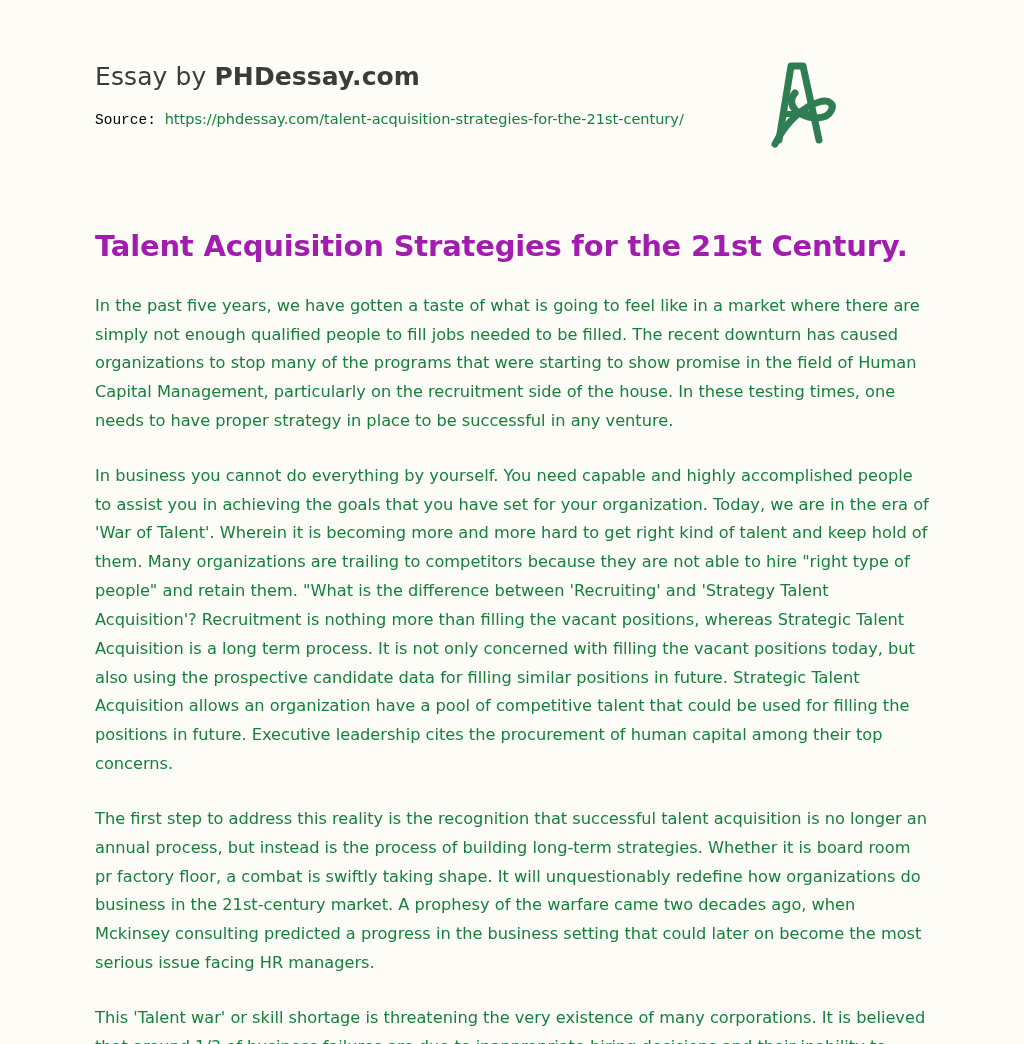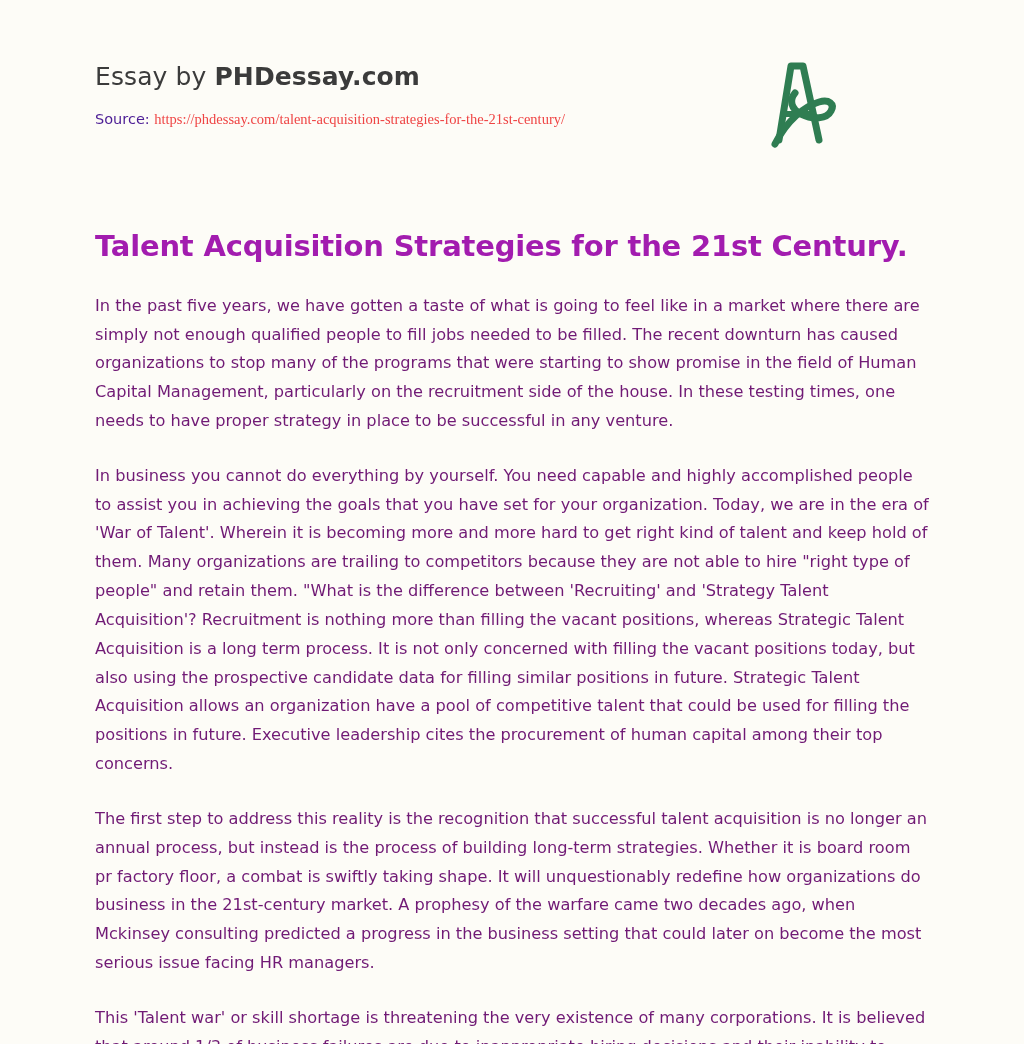--- a/index.html
+++ b/index.html
@@ -40,26 +40,26 @@
   }
   .brand-site {
     font-weight: bold;
   }
   .source-line {
     margin-top: 20px;
     font-size: 14.5px;
     color: #3b3b3b;
   }
   .source-label {
-    color: #4c1d95;
+    color: #000000;
+    font-family: Liberation Mono, monospace;
   }
   .source-url {
-    color: #ef4444;
+    color: #15803d;
     text-decoration: none;
-    font-family: Liberation Serif, serif;
   }
   .logo {
     position: absolute;
     right: 82px;
     top: 48px;
     width: 130px;
     height: 110px;
   }
   h1.title {
     margin: 0;
@@ -70,21 +70,21 @@
     color: #a21caf;
     letter-spacing: -0.2px;
   }
   .body-copy {
     padding-top: 26px;
   }
   .body-copy p {
     margin: 0 0 26px 0;
     font-size: 16.2px;
     line-height: 1.78;
-    color: #701a75;
+    color: #15803d;
     text-align: left;
   }
   .body-copy p:last-child {
     margin-bottom: 0;
   }
 </style>
 </head>
 <body>
 
 <div class="page">

